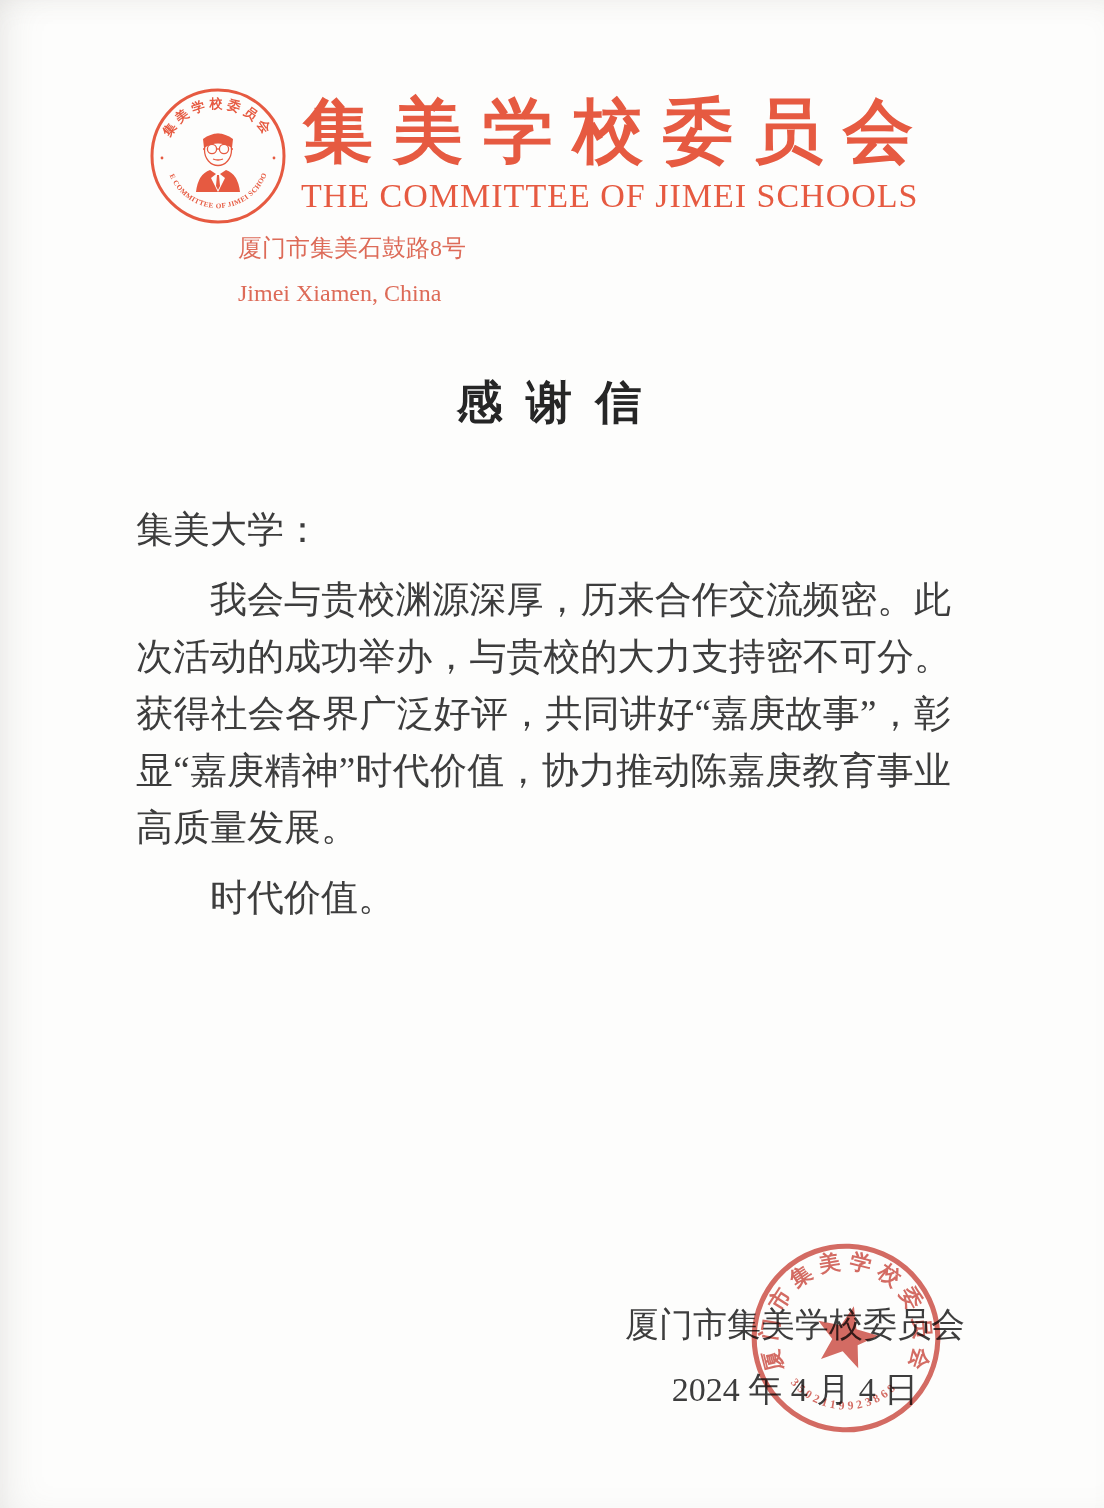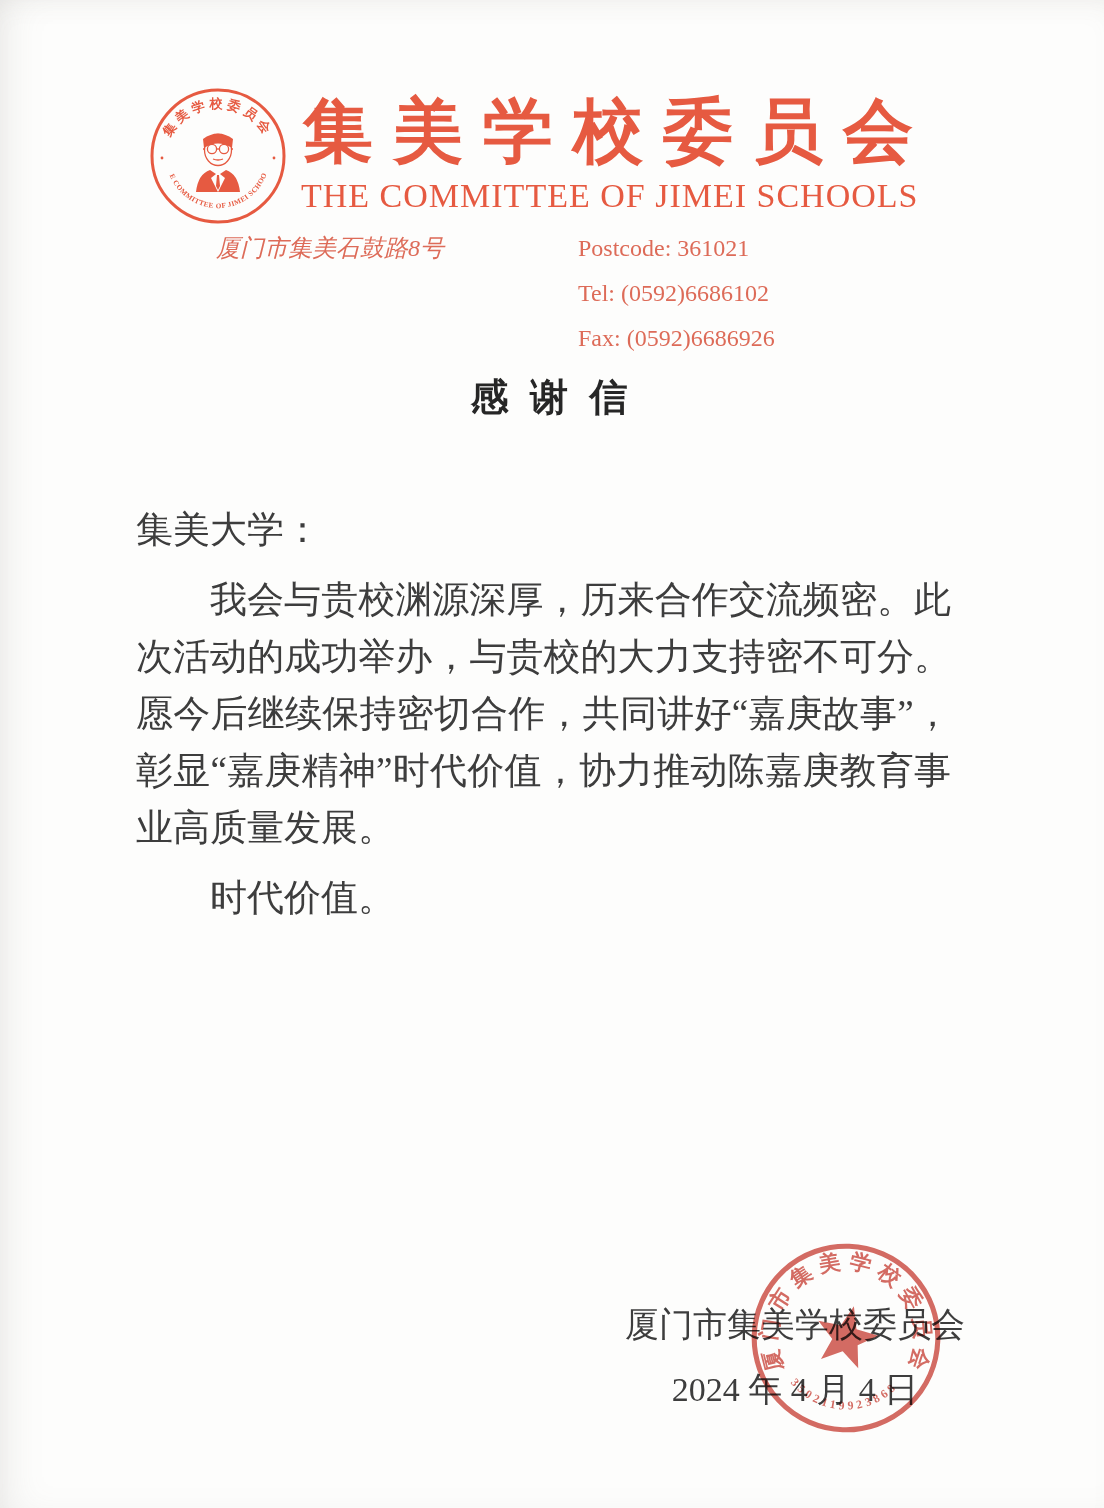--- a/index.html
+++ b/index.html
@@ -22,27 +22,27 @@
   .logo{position:absolute;left:148px;top:86px;width:140px;height:140px;}
   .org-cn{
     position:absolute;left:303px;top:84px;font-size:70px;font-weight:700;line-height:96px;
     color:var(--accent);letter-spacing:20px;white-space:nowrap;
   }
   .org-en{
     position:absolute;left:301px;top:176px;font-size:34px;line-height:40px;
     color:var(--accent);letter-spacing:1px;white-space:nowrap;
   }
   .addr-col{position:absolute;top:226px;font-size:24px;line-height:45px;color:var(--accent-soft);}
-  .addr-left{left:216px;font-style:italic;}
+  .addr-left{left:238px;}
   .addr-right{left:578px;}
   .addr-col div{white-space:nowrap;}
   
   .letter-title{
     position:absolute;left:0;top:372px;width:100%;text-align:center;
-    font-size:38px;font-weight:700;letter-spacing:6px;color:var(--title-ink);
+    font-size:46px;font-weight:700;letter-spacing:6px;color:var(--title-ink);
   }
   
   .body-text{
     position:absolute;left:123px;top:488px;width:841px;
     font-size:37px;line-height:57px;color:var(--ink);
     text-align:justify;text-justify:inter-ideograph;
   }
   .body-text p{margin:13px;}
   .body-text .para{text-indent:2em;}
   
@@ -91,32 +91,28 @@
       <path class="em-fill" d="M48,106 Q50,88 62,84 L68,88 L63,92 L70,106 L77,92 L72,88 L78,84 Q90,88 92,106 Z"></path>
       <path class="em-fill" d="M69,89 L71,89 L72,100 L70,104 L68,100 Z"></path>
     </g>
   </svg>
 
   <div class="org-cn">集美学校委员会</div>
   <div class="org-en">THE COMMITTEE OF JIMEI SCHOOLS</div>
 
   <div class="addr-col addr-left">
     <div>厦门市集美石鼓路8号</div>
-  </div>
-  <div class="addr-col addr-right">
-    <div>Postcode: 361021</div>
-    <div>Tel: (0592)6686102</div>
-    <div>Fax: (0592)6686926</div>
+    <div>Jimei Xiamen, China</div>
   </div>
 
   <div class="letter-title">感 谢 信</div>
 
   <div class="body-text">
     <p class="salutation">集美大学：</p>
-    <p class="para">我会与贵校渊源深厚，历来合作交流频密。此次活动的成功举办，与贵校的大力支持密不可分。愿今后继续保持密切合作，共同讲好“嘉庚故事”，彰显“嘉庚精神”时代价值，协力推动陈嘉庚教育事业高质量发展。</p>
+    <p class="para">我会与贵校渊源深厚，历来合作交流频密。此次活动的成功举办，与贵校的大力支持密不可分。获得社会各界广泛好评，共同讲好“嘉庚故事”，彰显“嘉庚精神”时代价值，协力推动陈嘉庚教育事业高质量发展。</p>
     <p class="para">时代价值。</p>
   </div>
 
   <div class="sign-block">
     <div class="sign-line">厦门市集美学校委员会</div>
     <div class="date-line">2024 年 4 月 4 日</div>
   </div>
 
   <svg class="seal" viewBox="0 0 200 200" aria-hidden="true">
     <defs>

